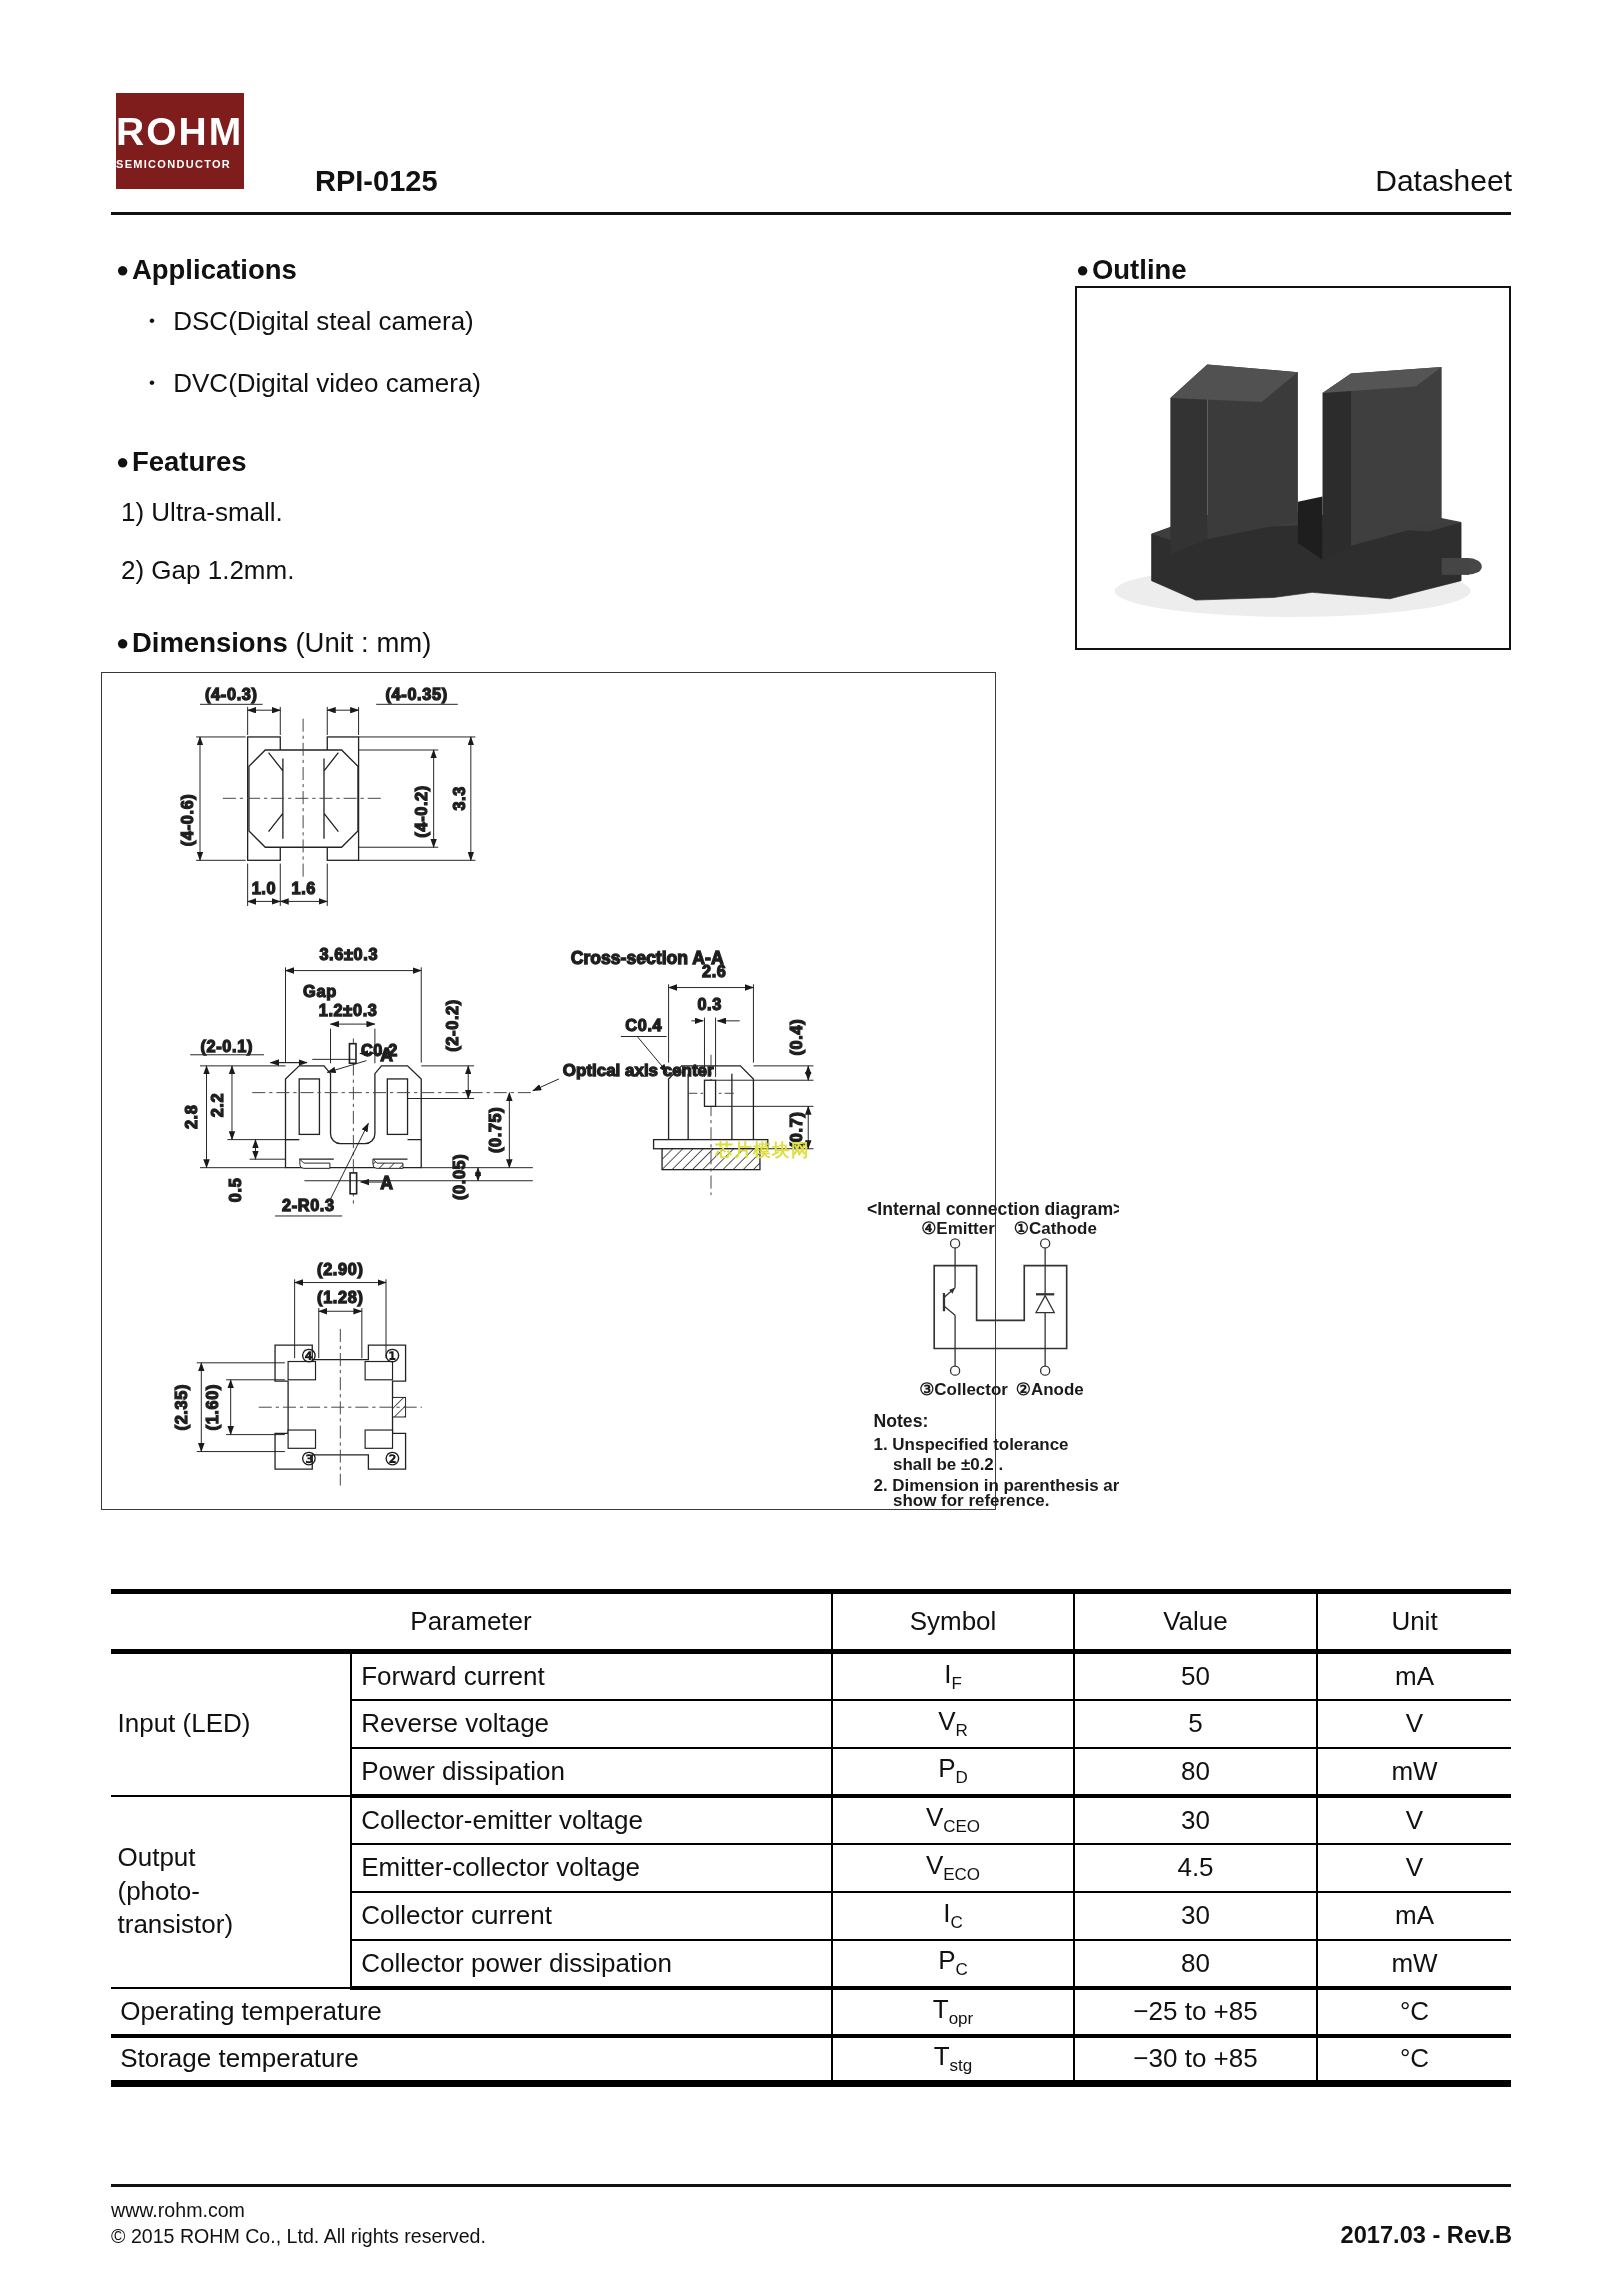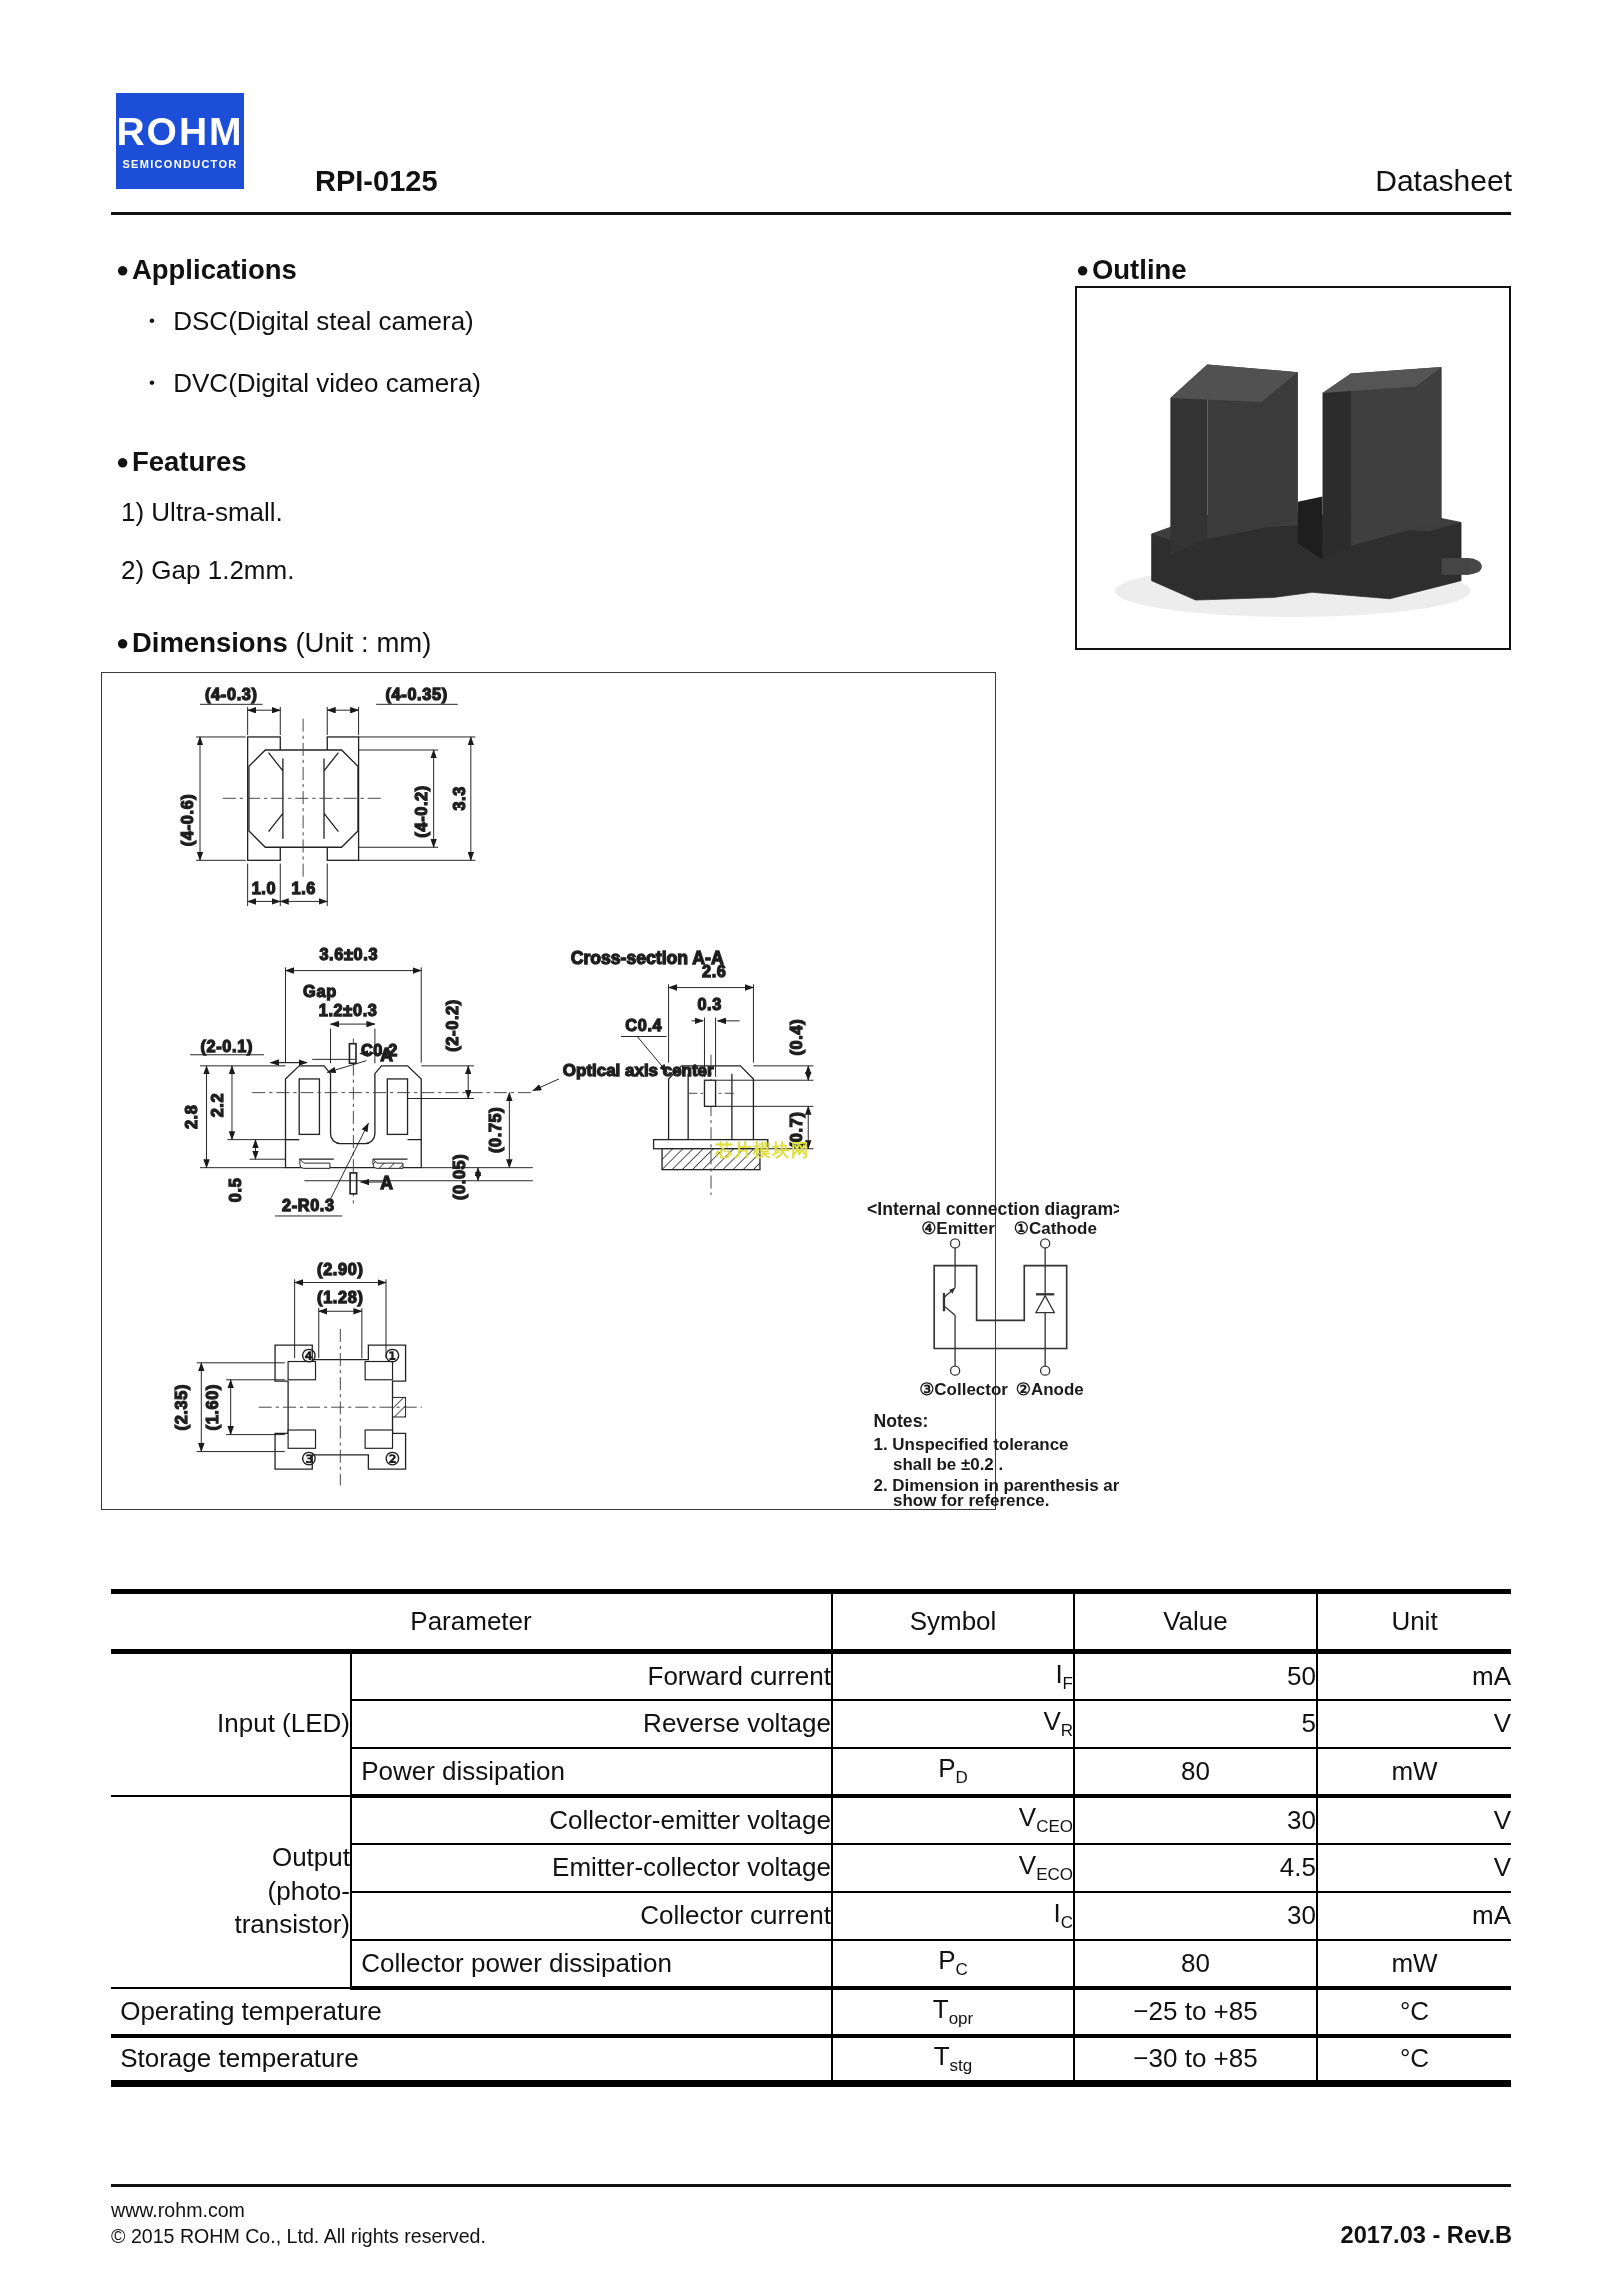--- a/index.html
+++ b/index.html
@@ -2,22 +2,22 @@
 <html style="font-size:10.5px"><head>
 <meta charset="utf-8">
 <style>
   * { margin:0; padding:0; box-sizing:border-box; }
   html,body { background:#ffffff; }
   body { font-family:"Liberation Sans", sans-serif; color:#111; }
   #page { position:relative; width:1623px; height:2295px; background:#fff; overflow:hidden; }
   .abs { position:absolute; }
 
   
-  #logo { left:116px; top:93px; width:128px; height:96px; background:#1d4ed8; color:#fff;
-          display:flex; flex-direction:column; align-items:center; justify-content:center; }
+  #logo { left:116px; top:93px; width:128px; height:96px; background:#7f1d1d; color:#fff;
+          display:flex; flex-direction:column; justify-content:center; }
   #logo .l1 { font-size:39px; font-weight:bold; letter-spacing:2px; line-height:1; }
   #logo .l2 { font-size:11px; font-weight:bold; letter-spacing:1.3px; margin-top:6.5px; }
   #title { left:274px; top:90px; font-size:50px; letter-spacing:-0.7px; white-space:nowrap; }
   #partno { left:315px; top:165px; font-size:29px; font-weight:bold; }
   #doctype { left:0; top:164px; width:1512px; text-align:right; font-size:30px; }
   .rule { background:#111; }
 
   
   .sect { font-size:27.5px; font-weight:bold; white-space:nowrap; }
   .sect .dot { font-size:22px; vertical-align:2px; margin-right:2.6px; }
@@ -29,21 +29,21 @@
   
   #outline-box { left:1075px; top:286px; width:436px; height:364px; border:2px solid #111; background:#fff; }
   #dims-box { left:101px; top:672px; width:895px; height:838px; border:1.3px solid #3a3a3a; background:#fff; }
 
   
   #ratings-table { left:111px; top:1589px; width:1400px; border-collapse:collapse;
                    border-top:5.2px solid #000; border-bottom:7.2px solid #000; font-size:26px; }
   #ratings-table th { font-weight:normal; height:60px; border-bottom:5.2px solid #000; }
   #ratings-table td { height:48px; text-align:center; vertical-align:middle; }
   #ratings-table .vline { border-right:2px solid #000; }
-  #ratings-table tr.thin > td { border-bottom:2px solid #000;text-align:right; }
+  #ratings-table tr.thin > td { border-bottom:2px solid #000; }
   #ratings-table tr.thick > td { border-bottom:4.6px solid #000; }
   #ratings-table tr.last > td { border-bottom:none; }
   #ratings-table td.grp { text-align:left; padding-left:6.5px; border-right:2px solid #000; border-bottom:4.6px solid #000; line-height:1.3; }
   #ratings-table td.param { text-align:left; padding-left:9.2px; }
   #ratings-table sub { font-size:17px; }
 
   
   .ft { font-size:19.6px; }
   #footer-rev { font-weight:bold; font-size:23.6px; }
 

